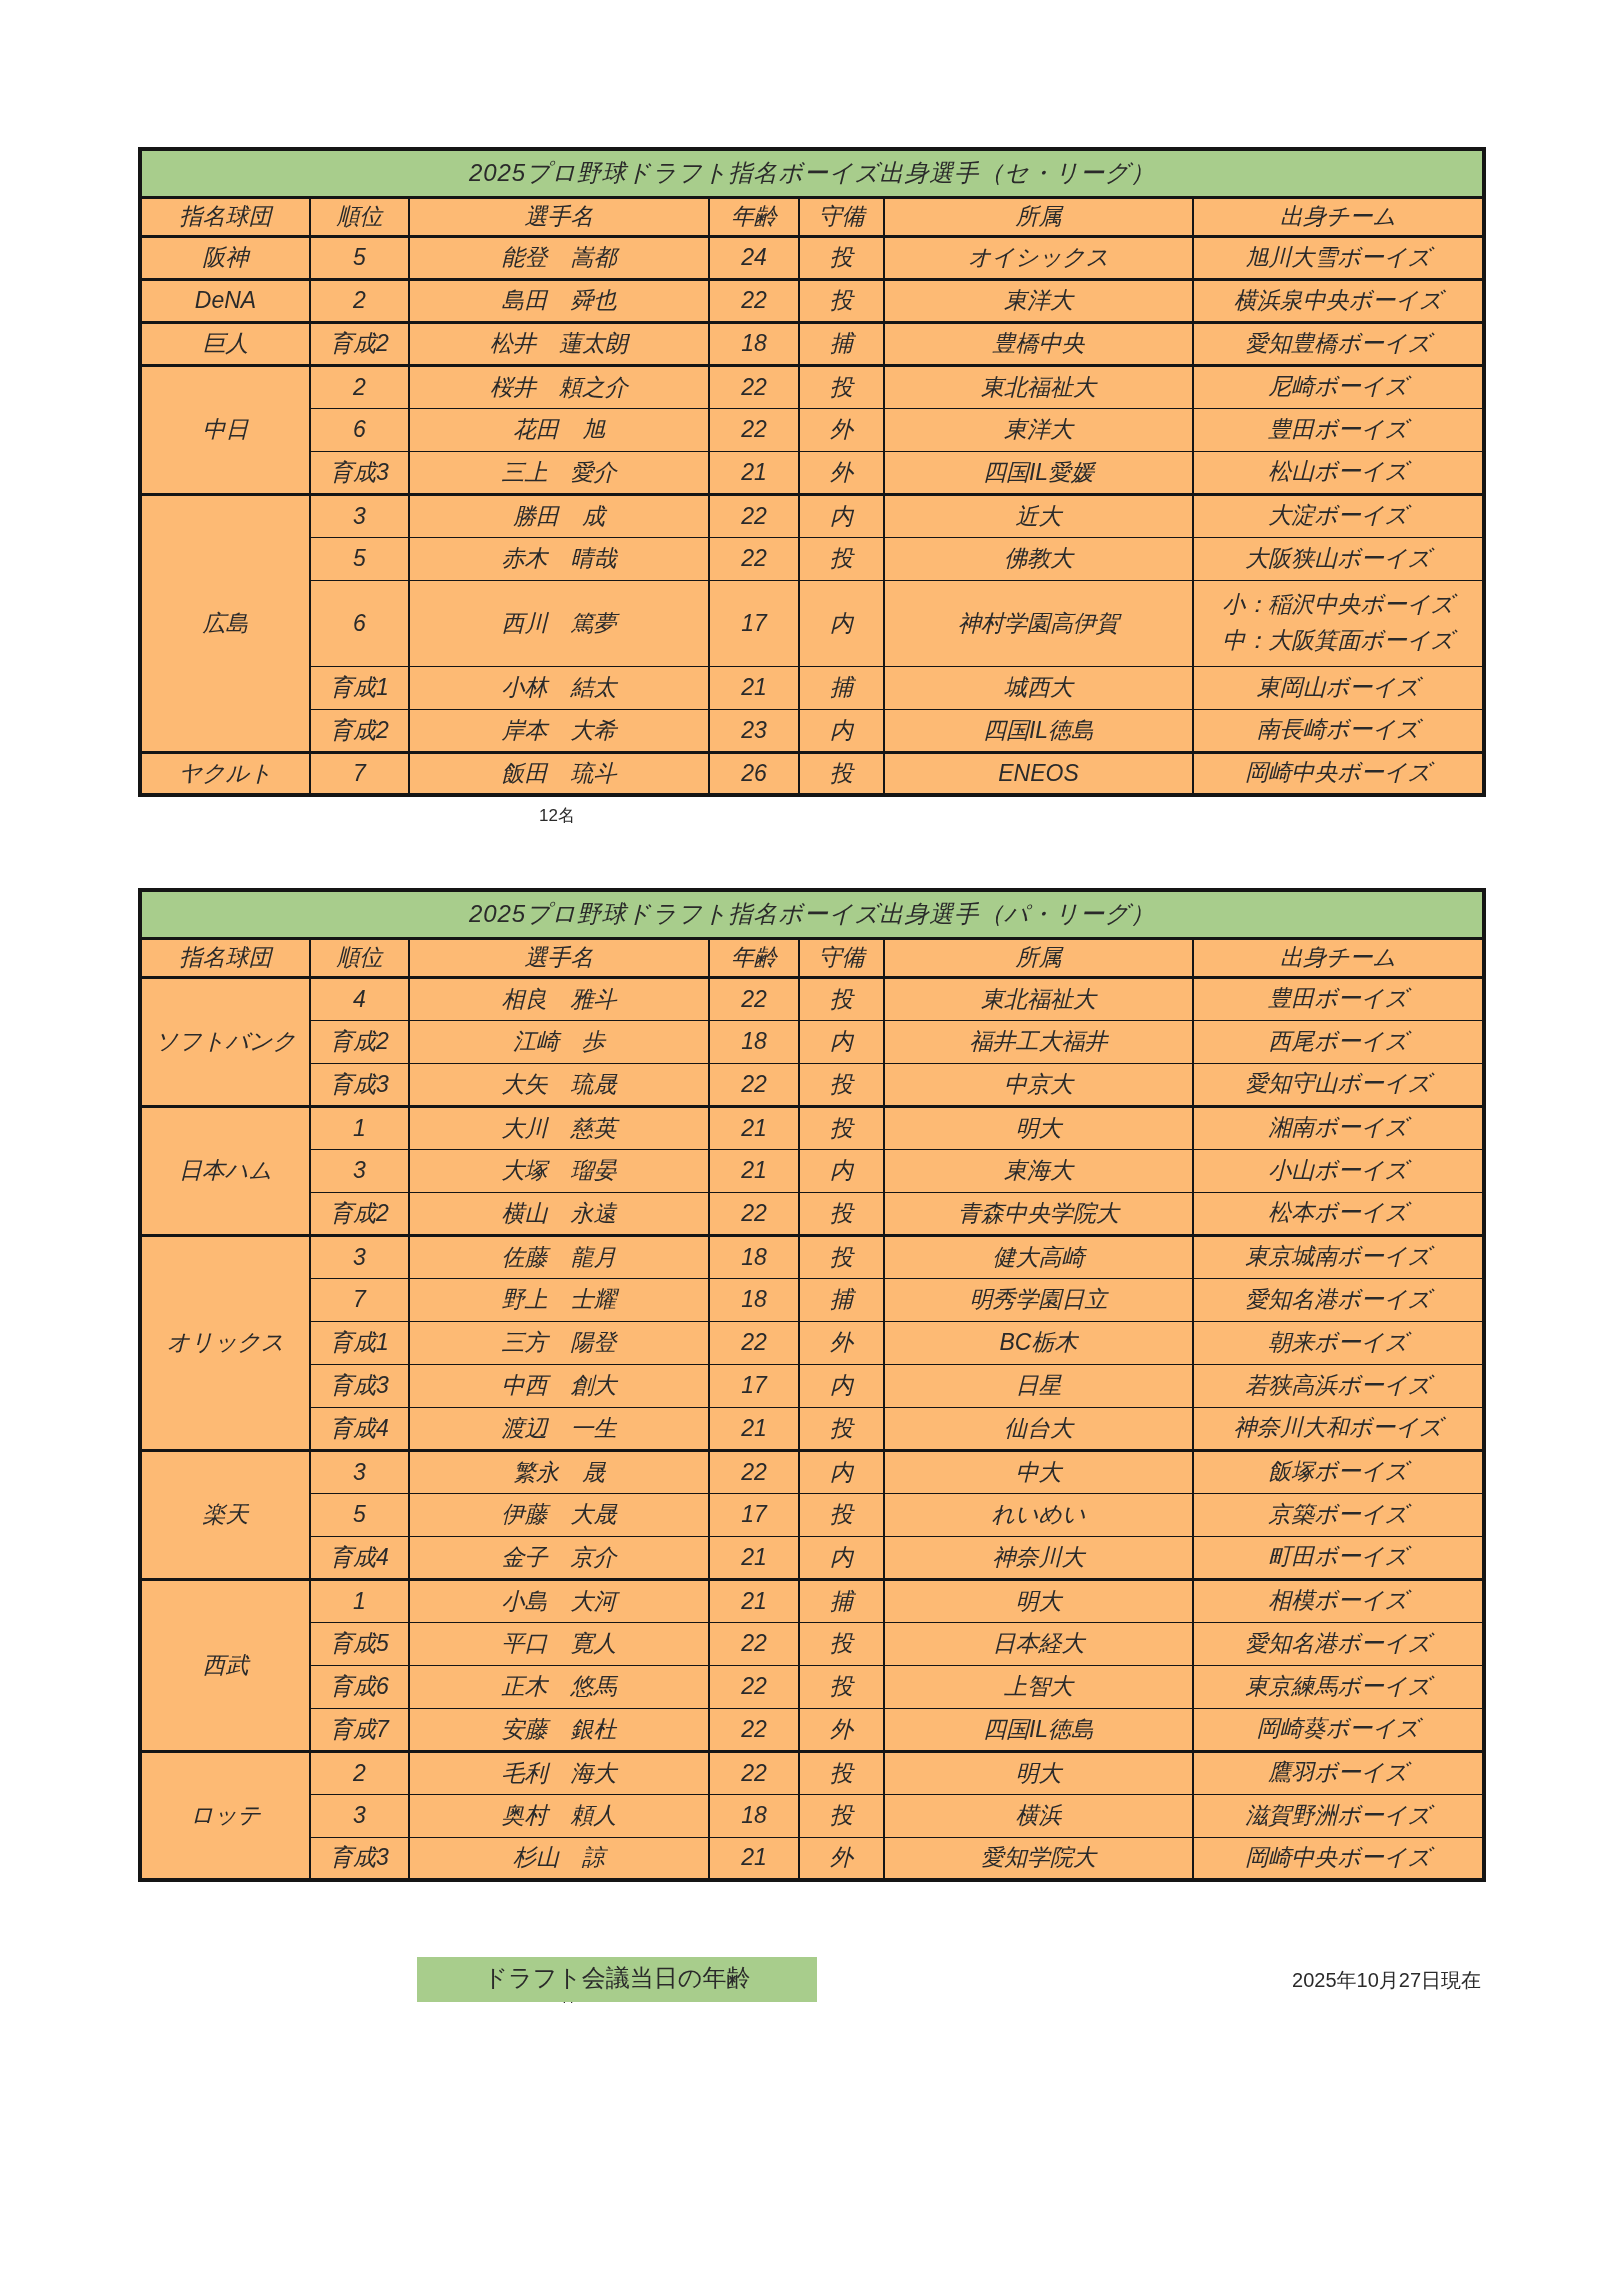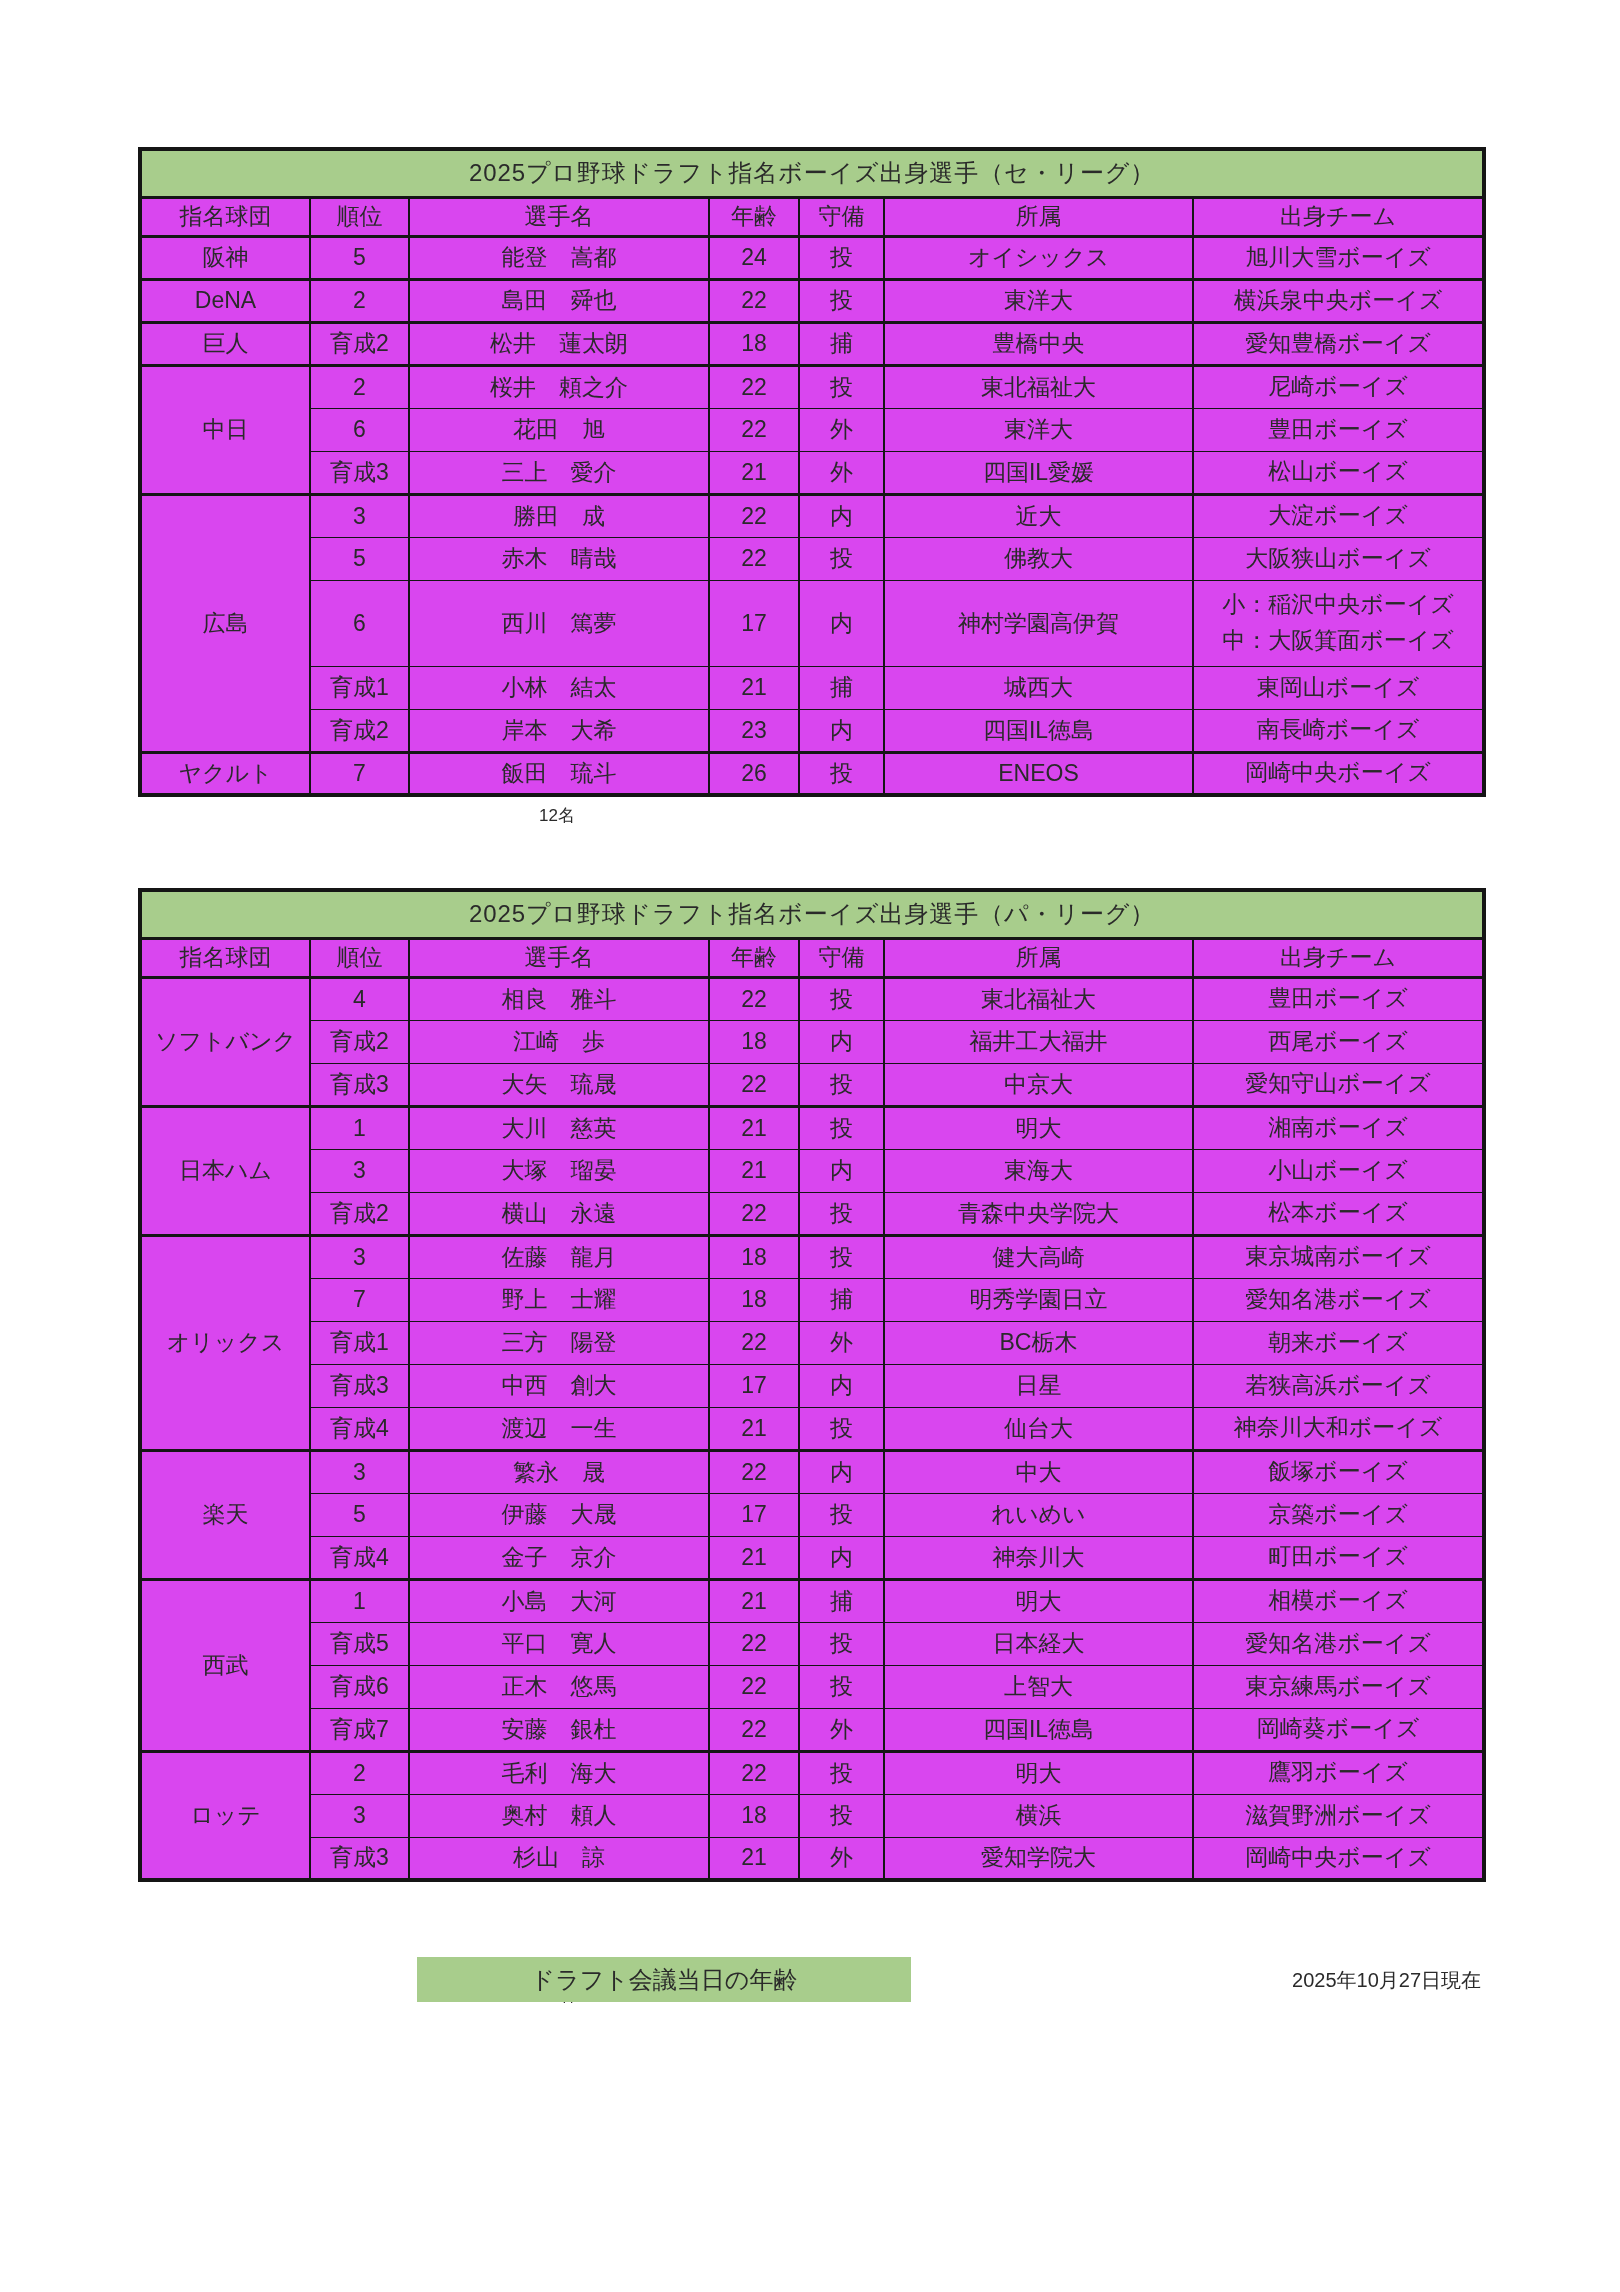--- a/index.html
+++ b/index.html
@@ -17,21 +17,22 @@
     overflow: hidden;
   }
   .table-block {
     position: absolute;
     left: 138px;
   }
   .draft-table {
     border-collapse: collapse;
     table-layout: fixed;
     width: 1343px;
-    background: #d946ef;
+    background: #fdba74;
+    font-style: italic;
   }
   .draft-table td, .draft-table th {
     border: 1.8px solid #151515;
     border-left-width: 2.7px;
     border-right-width: 2.7px;
     text-align: center;
     vertical-align: middle;
     font-size: 23px;
     font-weight: normal;
     color: #2a2a2a;
@@ -64,27 +65,28 @@
     left: 407px;
     width: 300px;
     text-align: center;
     font-size: 17px;
     color: #2a2a2a;
   }
   .age-note {
     position: absolute;
     left: 417px;
     top: 1957px;
-    width: 494px;
+    width: 400px;
     height: 45px;
     line-height: 45px;
     background: #a8cd8c;
     text-align: center;
     font-size: 24px;
     color: #2a2a2a;
+    font-family: Liberation Mono, monospace;
   }
   .date-note {
     position: absolute;
     left: 985px;
     top: 1967px;
     width: 496px;
     text-align: right;
     font-size: 20px;
     color: #2a2a2a;
   }

